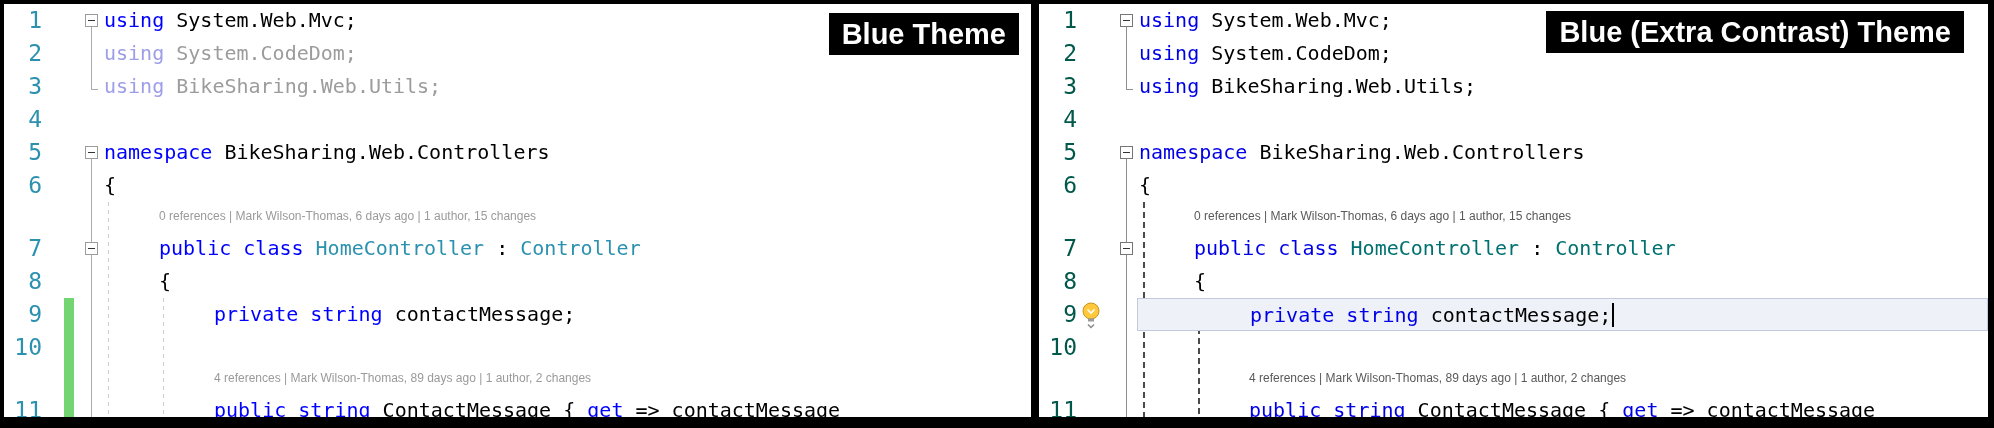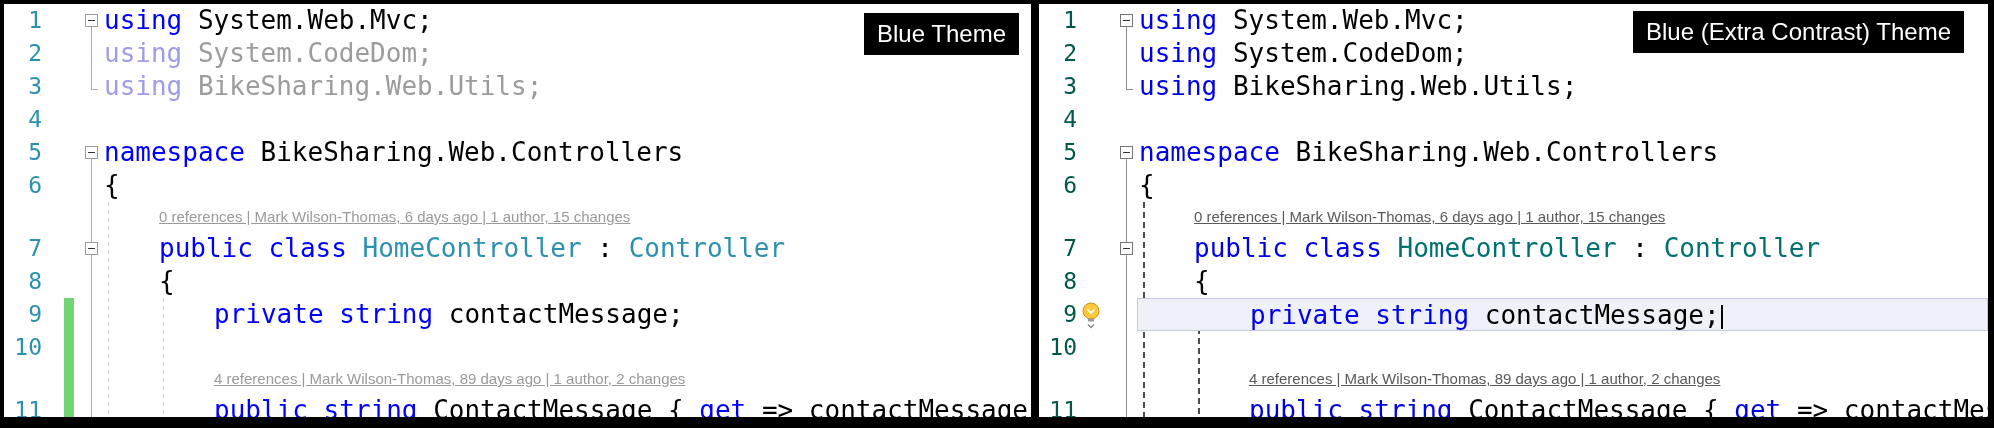--- a/index.html
+++ b/index.html
@@ -2,21 +2,21 @@
 <html><head>
 <meta charset="utf-8">
 <style>
   html,body{margin:0;padding:0;background:#000;}
   body{width:1994px;height:428px;position:relative;overflow:hidden;
        font-family:"Liberation Sans", sans-serif;}
   .panel{position:absolute;top:4px;height:413px;background:#fff;overflow:hidden;}
   .panel.p0{left:4px;width:1027px;}
   .panel.p1{left:1039px;width:949px;}
   .theme-label{position:absolute;z-index:5;background:#000;color:#fff;
-       font-weight:normal;font-size:24px;line-height:32px;padding:5px 13px;
+       font-weight:bold;font-size:29px;line-height:32px;padding:5px 13px;
        white-space:nowrap;text-align:right;}
   .p0 .theme-label{top:9px;right:12px;}
   .p1 .theme-label{top:7px;right:24px;}
   .rows{position:relative;z-index:2;}
   .row{display:flex;align-items:stretch;position:relative;}
   .row-code{height:33px;}
   .row-lens{height:30px;}
   .num{width:44px;flex:0 0 44px;text-align:right;padding-right:6px;box-sizing:border-box;
        font-family:"DejaVu Sans Mono", monospace;font-size:23px;line-height:33px;
        color:var(--num,#2B91AF);}
@@ -28,22 +28,22 @@
   .vline{position:absolute;left:9px;top:0;bottom:0;width:1px;background:var(--fline,#ABABAB);}
   .vline.below{top:22px;}
   .vline.foot{bottom:40%;}
   .foot-h{position:absolute;left:9px;bottom:40%;width:7px;height:1px;background:var(--fline,#ABABAB);}
   .fold-box{position:absolute;left:3px;top:10px;width:13px;height:13px;background:#fff;
        border:1px solid var(--fborder,#9C9C9C);box-sizing:border-box;}
   .fold-box .minus{position:absolute;left:2px;top:5px;width:7px;height:1px;background:#333;}
   .codecell{flex:1 1 auto;position:relative;box-sizing:border-box;}
   .codecell.current{background:var(--clbg,#EFF1F8);border:1px solid var(--clborder,#C5C9DE);}
   .line-text{white-space:pre;font-family:"DejaVu Sans Mono", monospace;
-       font-size:26px;line-height:33px;color:var(--txt,#000);}
-  .lens-text{white-space:pre;font-size:15px;line-height:29px;color:var(--lens,#9A9A9A);text-decoration:underline;}
+       font-size:20px;line-height:33px;color:var(--txt,#000);}
+  .lens-text{white-space:pre;font-size:12px;line-height:29px;color:var(--lens,#9A9A9A);}
   .tok-kw{color:var(--kw,#0000FF);}
   .tok-cls{color:var(--cls,#2B91AF);}
   .tok-pl{color:var(--txt,#000);}
   .row.unused .tok-kw{color:var(--ukw,#9D9DE8);}
   .row.unused .tok-pl{color:var(--utxt,#9C9C9C);}
   .caret{display:inline-block;width:2px;height:24px;background:#000;
        vertical-align:-5px;margin-left:1px;}
   .guide{position:absolute;bottom:0;width:1px;z-index:1;
        background:repeating-linear-gradient(to bottom,var(--guide,#CFCFCF) 0 4px,transparent 4px 8px);}
   .p1 .guide{width:2px;

